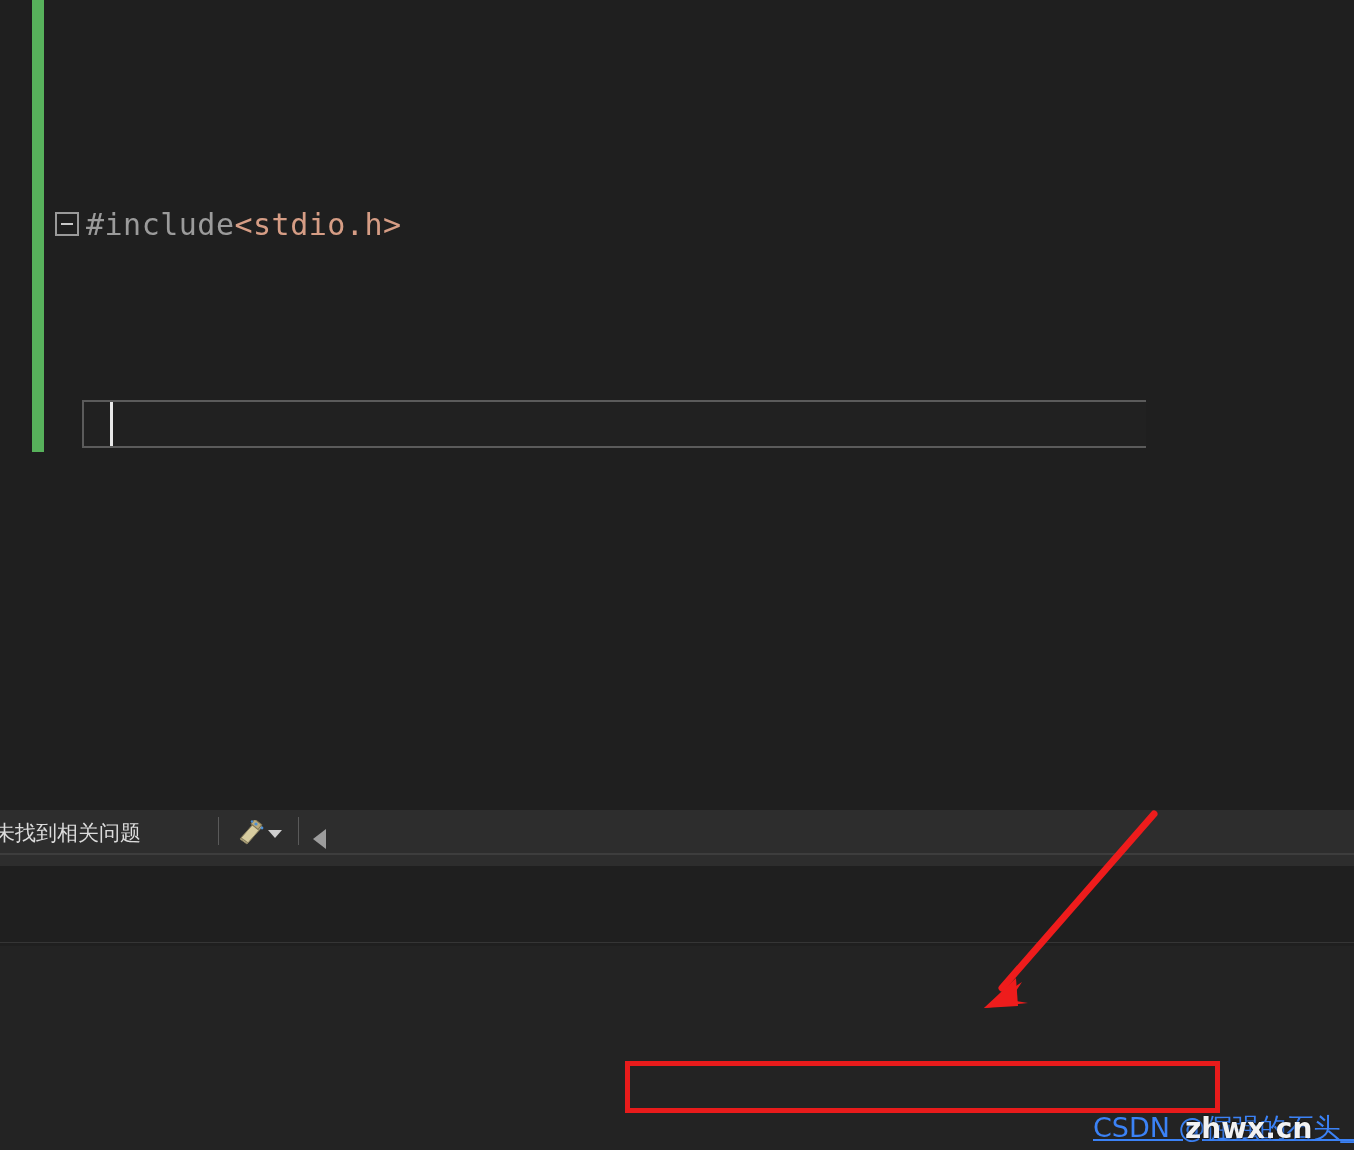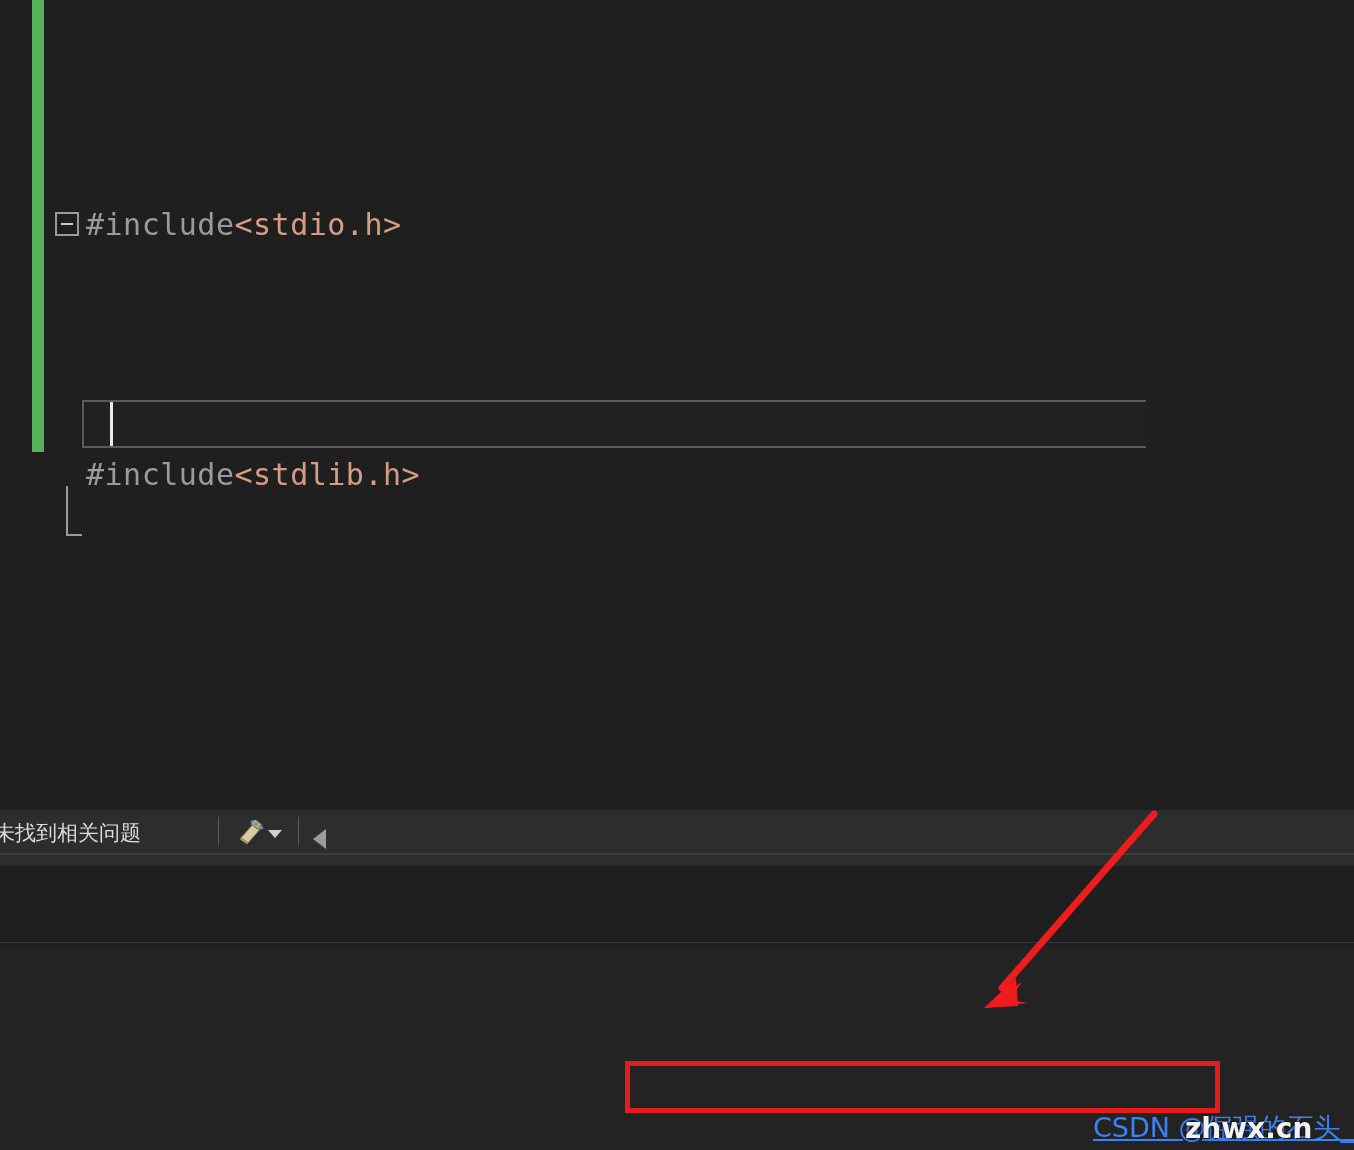--- a/index.html
+++ b/index.html
@@ -133,25 +133,20 @@
 
   <div class="code">
 
     
     <div class="ln">
       <span class="fold"></span>
       <span class="txt"><span class="k-pre">#include</span><span class="k-hdr">&lt;stdio.h&gt;</span></span>
     </div>
 
     
-    <div class="ln">
-      <span class="guide-solid"></span>
-      <span class="guide-foot"></span>
-      <span class="txt"><span class="k-pre">#include</span><span class="k-hdr">&lt;stdlib.h&gt;</span></span>
-    </div>
 
     
     <div class="ln"></div>
 
     
     
 
     
     
 

